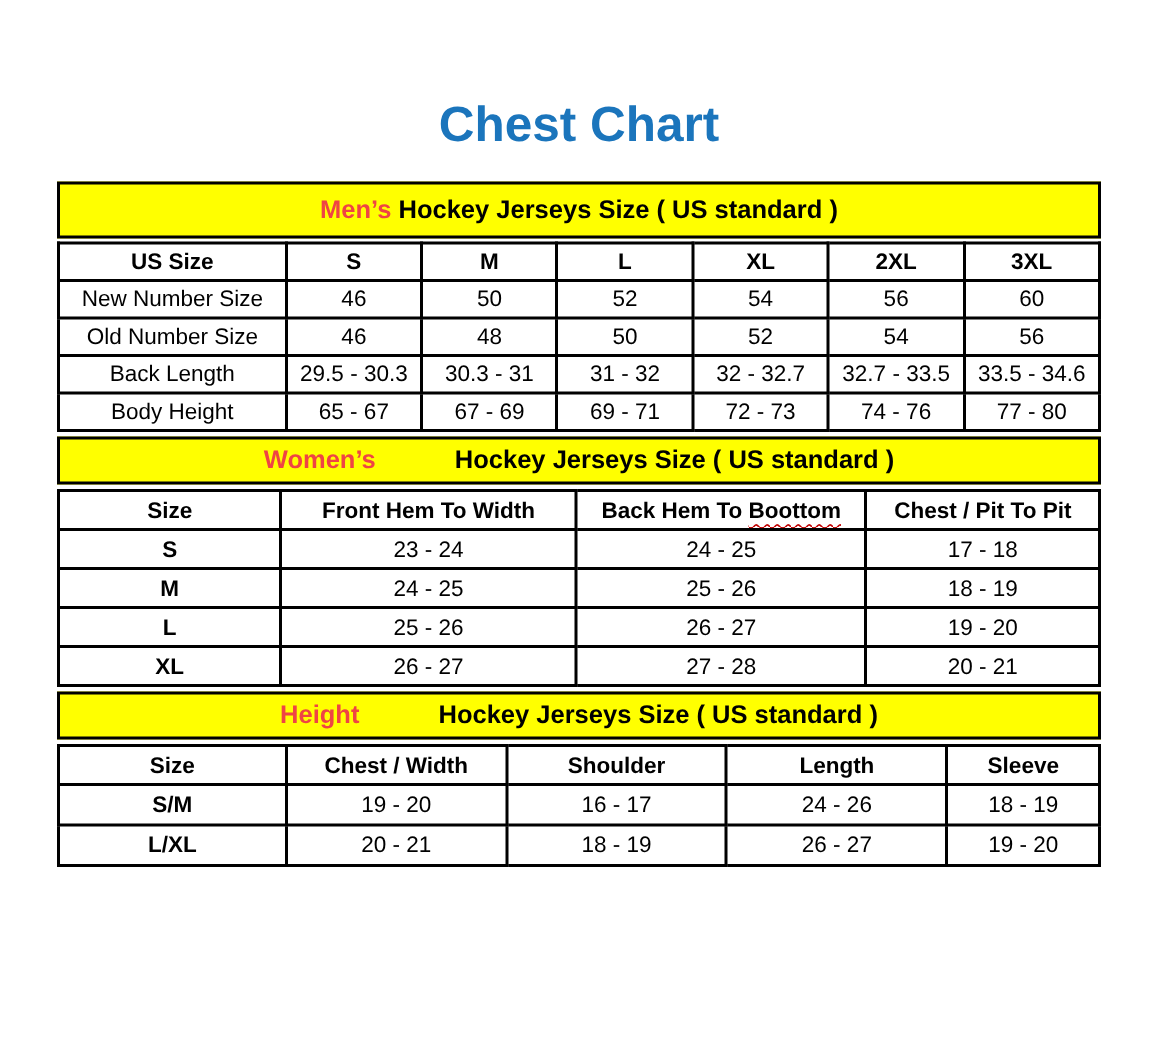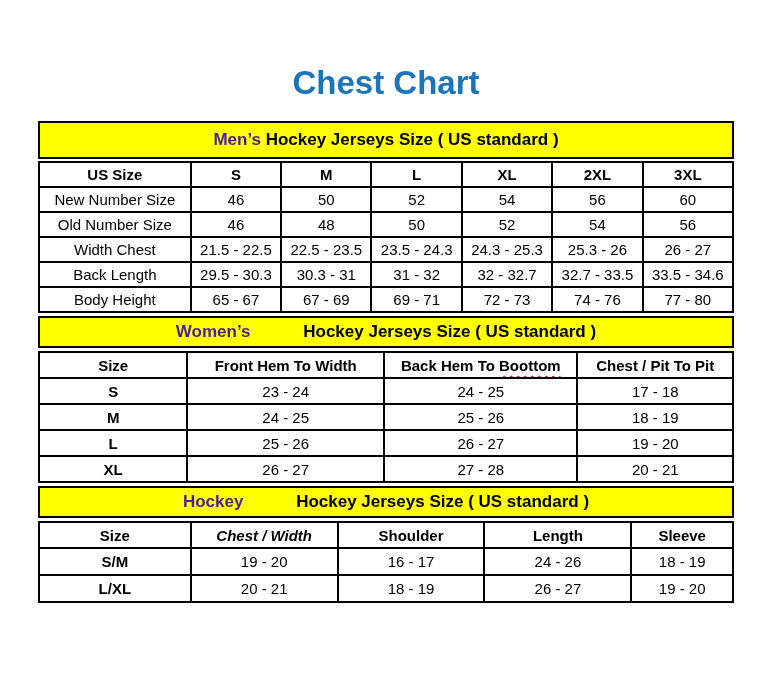--- a/index.html
+++ b/index.html
@@ -28,21 +28,21 @@
     border:2px solid #000;
     display:flex;
     align-items:center;
     justify-content:center;
     font-size:17px;
     font-weight:bold;
     white-space:pre-wrap;
   }
   .banner.first{margin-top:21px;}
   .banner.later{margin-top:3px;margin-bottom:3px;height:28px;gap:48px;}
-  .banner .hl{color:#4c1d95;}
+  .banner .hl{color:#ef4444;}
   table.tbl{
     width:100%;
     border-collapse:collapse;
     table-layout:fixed;
     margin:0 0 3px 0;
   }
   .tbl th,.tbl td{
     border:2px solid #000;
     text-align:center;
     vertical-align:middle;
@@ -58,21 +58,21 @@
   .tbl-womens th{height:24px;}
   .tbl-womens td{height:24px;}
   .tbl-youth th{height:24px;}
   .tbl-youth td{height:25px;}
   
   .tbl-mens th:nth-child(1){width:21%;}
   .tbl-womens th:nth-child(1){width:20.5%;}
   .tbl-womens th:nth-child(2){width:27.5%;}
   .tbl-womens th:nth-child(3){width:27%;}
   .tbl-youth th:nth-child(1){width:21%;}
-  .tbl-youth th:nth-child(2){width:20.3%;font-style:italic;}
+  .tbl-youth th:nth-child(2){width:20.3%;}
   .tbl-youth th:nth-child(3){width:20.3%;}
   .tbl-youth th:nth-child(4){width:20.3%;}
   .wavy{
     text-decoration-line:underline;
     text-decoration-style:wavy;
     text-decoration-color:#C00000;
     text-decoration-thickness:1px;
     text-underline-offset:4px;
   }
 </style>
@@ -109,29 +109,20 @@
         <tr>
           <td>Old Number Size</td>
           <td>46</td>
           <td>48</td>
           <td>50</td>
           <td>52</td>
           <td>54</td>
           <td>56</td>
         </tr>
         <tr>
-          <td>Width Chest</td>
-          <td>21.5 - 22.5</td>
-          <td>22.5 - 23.5</td>
-          <td>23.5 - 24.3</td>
-          <td>24.3 - 25.3</td>
-          <td>25.3 - 26</td>
-          <td>26 - 27</td>
-        </tr>
-        <tr>
           <td>Back Length</td>
           <td>29.5 - 30.3</td>
           <td>30.3 - 31</td>
           <td>31 - 32</td>
           <td>32 - 32.7</td>
           <td>32.7 - 33.5</td>
           <td>33.5 - 34.6</td>
         </tr>
         <tr>
           <td>Body Height</td>
@@ -176,21 +167,21 @@
         </tr>
         <tr>
           <td class="lbl-bold">XL</td>
           <td>26 - 27</td>
           <td>27 - 28</td>
           <td>20 - 21</td>
         </tr>
       </tbody>
     </table>
 
-  <div class="banner later"><span class="hl">Hockey</span><span> Hockey Jerseys Size ( US standard )</span></div>
+  <div class="banner later"><span class="hl">Height</span><span> Hockey Jerseys Size ( US standard )</span></div>
   <table class="tbl tbl-youth">
       <thead>
         <tr>
           <th>Size</th>
           <th>Chest / Width</th>
           <th>Shoulder</th>
           <th>Length</th>
           <th>Sleeve</th>
         </tr>
       </thead>

